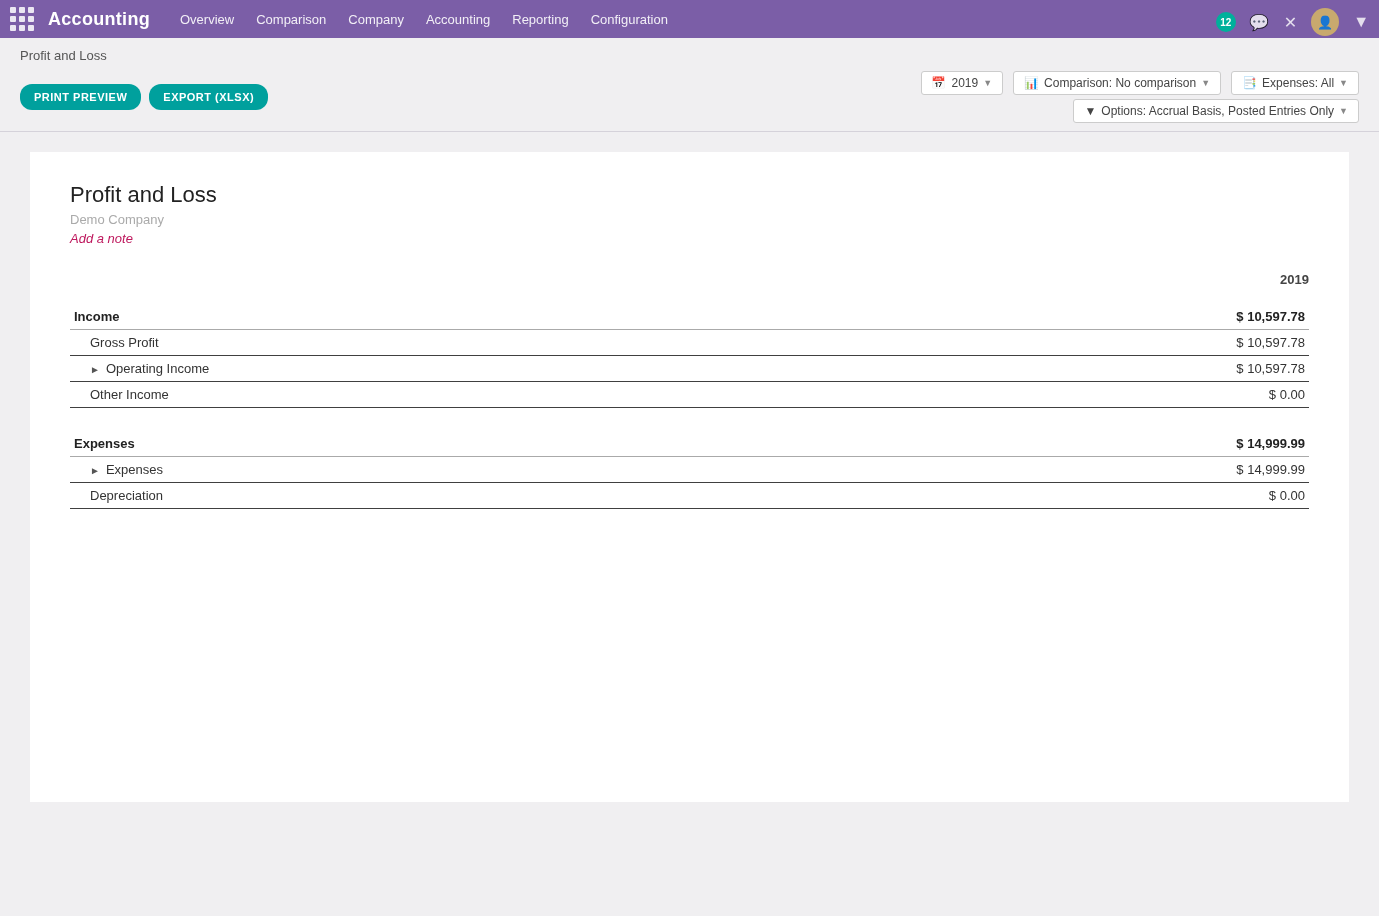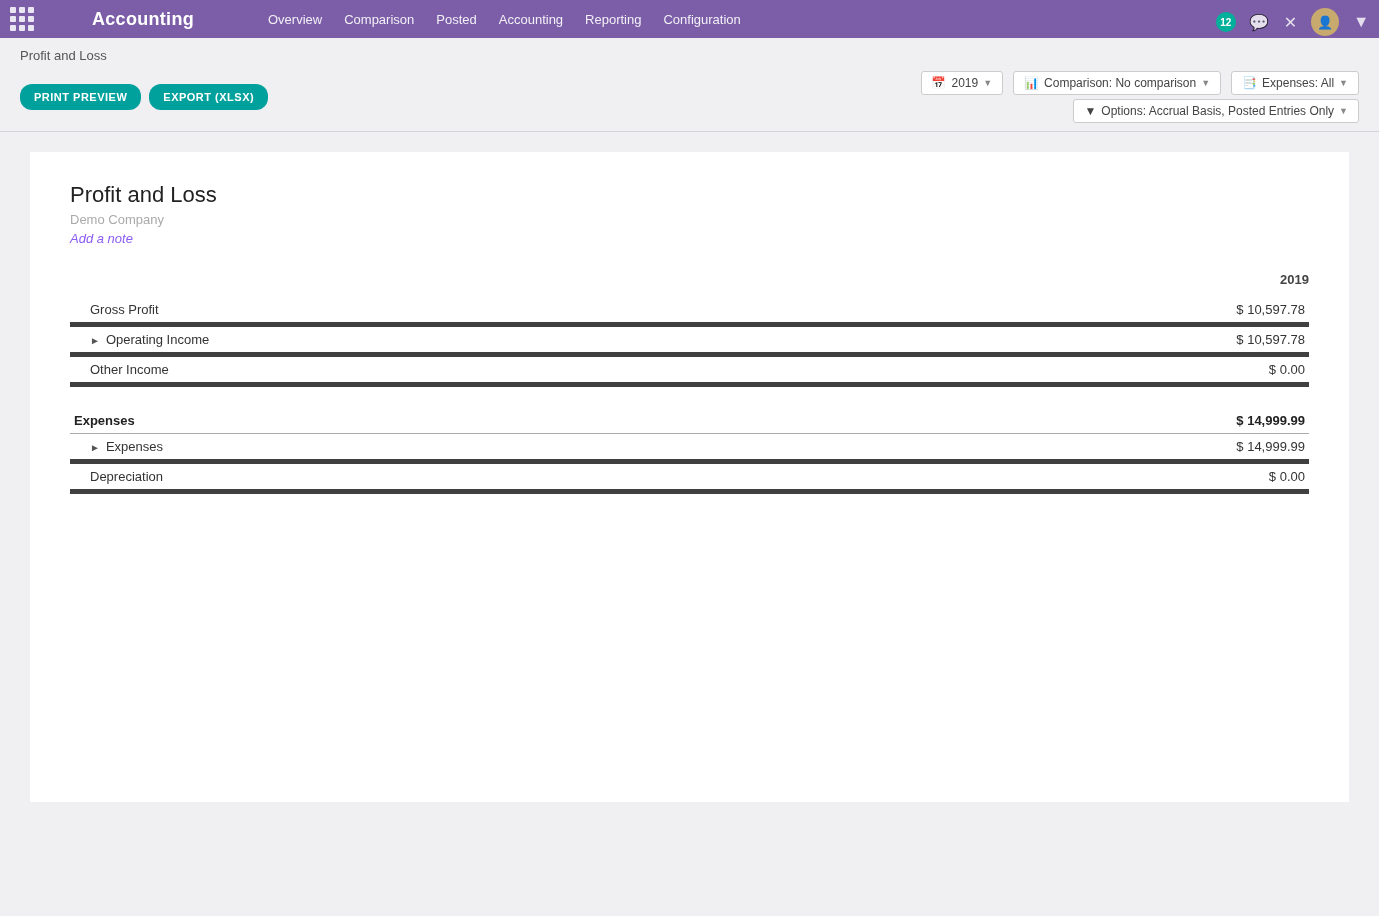--- a/index.html
+++ b/index.html
@@ -6,21 +6,20 @@
     body { font-family: 'Segoe UI', Arial, sans-serif; font-size: 13px; background: #f0eff1; color: #333; }
 
     
     .topbar {
       background: #7B5EA7;
       display: flex;
       align-items: center;
       height: 38px;
       padding: 17px 10px;
       color: #fff;
-      gap: 44px;
     }
     .topbar-grid-icon {
       display: grid;
       grid-template-columns: repeat(3, 6px);
       grid-template-rows: repeat(3, 6px);
       gap: 3px;
       margin-right: 14px;
       cursor: pointer;
     }
     .topbar-grid-icon span {
@@ -158,42 +157,42 @@
       color: #222;
       margin-bottom: 4px;
     }
     .report-subtitle {
       font-size: 13px;
       color: #aaa;
       margin-bottom: 4px;
     }
     .report-note-placeholder {
       font-size: 13px;
-      color: #8b5cf6;
+      color: #be185d;
       font-style: italic;
       margin-bottom: 20px;
       cursor: text;
     }
 
     
     .report-table {
       width: 100%;
       border-collapse: collapse;
     }
     .report-table .col-year {
       text-align: right;
       font-weight: 600;
       font-size: 13px;
       color: #444;
       padding: 6px 0 10px 0;
     }
     .report-table tr td {
       padding: 5px 4px;
       font-size: 13px;
-      border-bottom: 5px solid #404040;
+      border-bottom: 1px solid #404040;
     }
     .report-table tr.section-header td {
       font-weight: 700;
       font-size: 13px;
       color: #222;
       border-bottom: 1px solid #aaa;
       padding-top: 12px;
     }
     .report-table tr.sub-row td {
       font-weight: 400;
@@ -248,21 +247,21 @@
       <span></span>
       <span></span>
     <span></span>
       <span></span>
       <span></span>
   </div>
   <span class="topbar-brand">Accounting</span>
   <nav class="topbar-nav">
     <a>Overview</a>
     <a>Comparison</a>
-    <a>Posted</a>
+    <a>Company</a>
     <a>Accounting</a>
     <a>Reporting</a>
     <a>Configuration</a>
   </nav>
   <div class="topbar-right">
     <div class="topbar-badge">
       <span>12</span>
     </div>
     <span class="topbar-icon">💬</span>
     <span class="topbar-icon">✕</span>
@@ -318,20 +317,24 @@
         <col style="width:100%">
         <col style="width:160px">
       </colgroup>
       <thead>
         <tr class="year-header-row">
           <td></td>
           <td class="col-year amount">2019</td>
         </tr>
       </thead>
       <tbody id="report-tbody">
+      <tr class="section-header">
+        <td>Income</td>
+        <td class="amount">$ 10,597.78</td>
+      </tr>
           <tr class="sub-row indent1">
         <td>Gross Profit</td>
         <td class="amount">$ 10,597.78</td>
       </tr>
           <tr class="sub-row indent1">
         <td><span class="toggle-arrow">►</span>Operating Income</td>
         <td class="amount">$ 10,597.78</td>
       </tr>
           <tr class="sub-row indent1">
         <td>Other Income</td>

